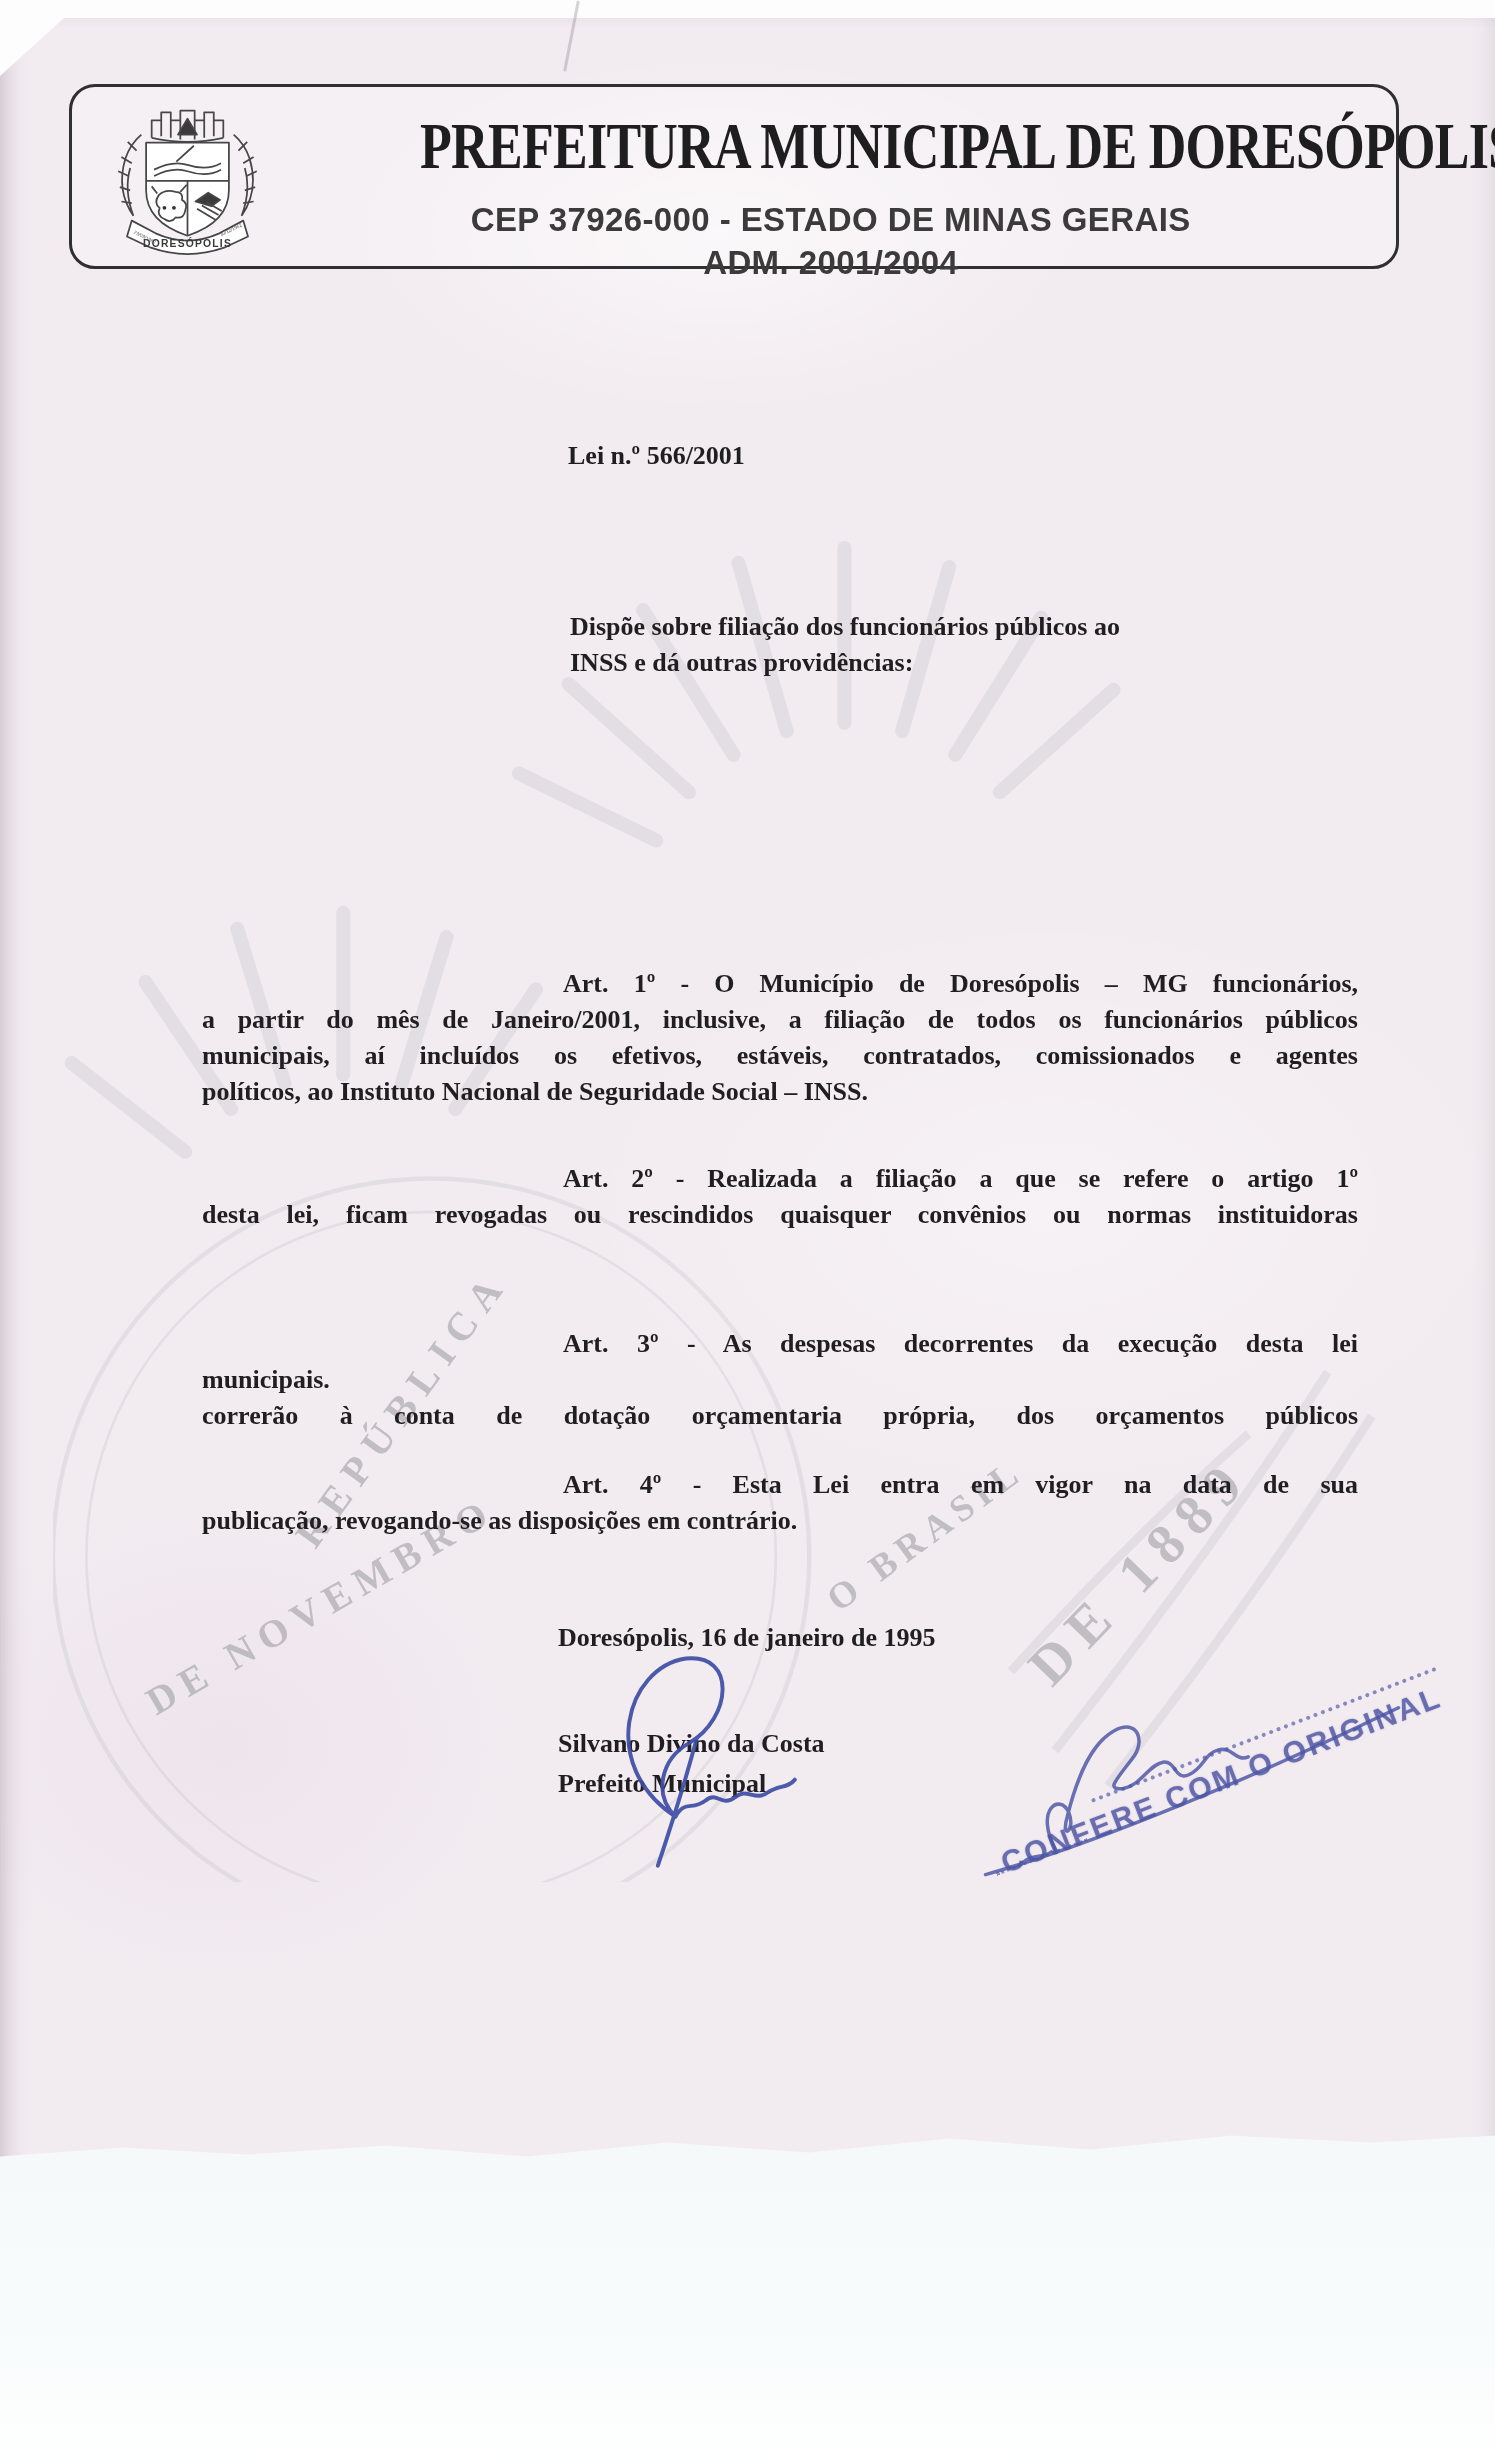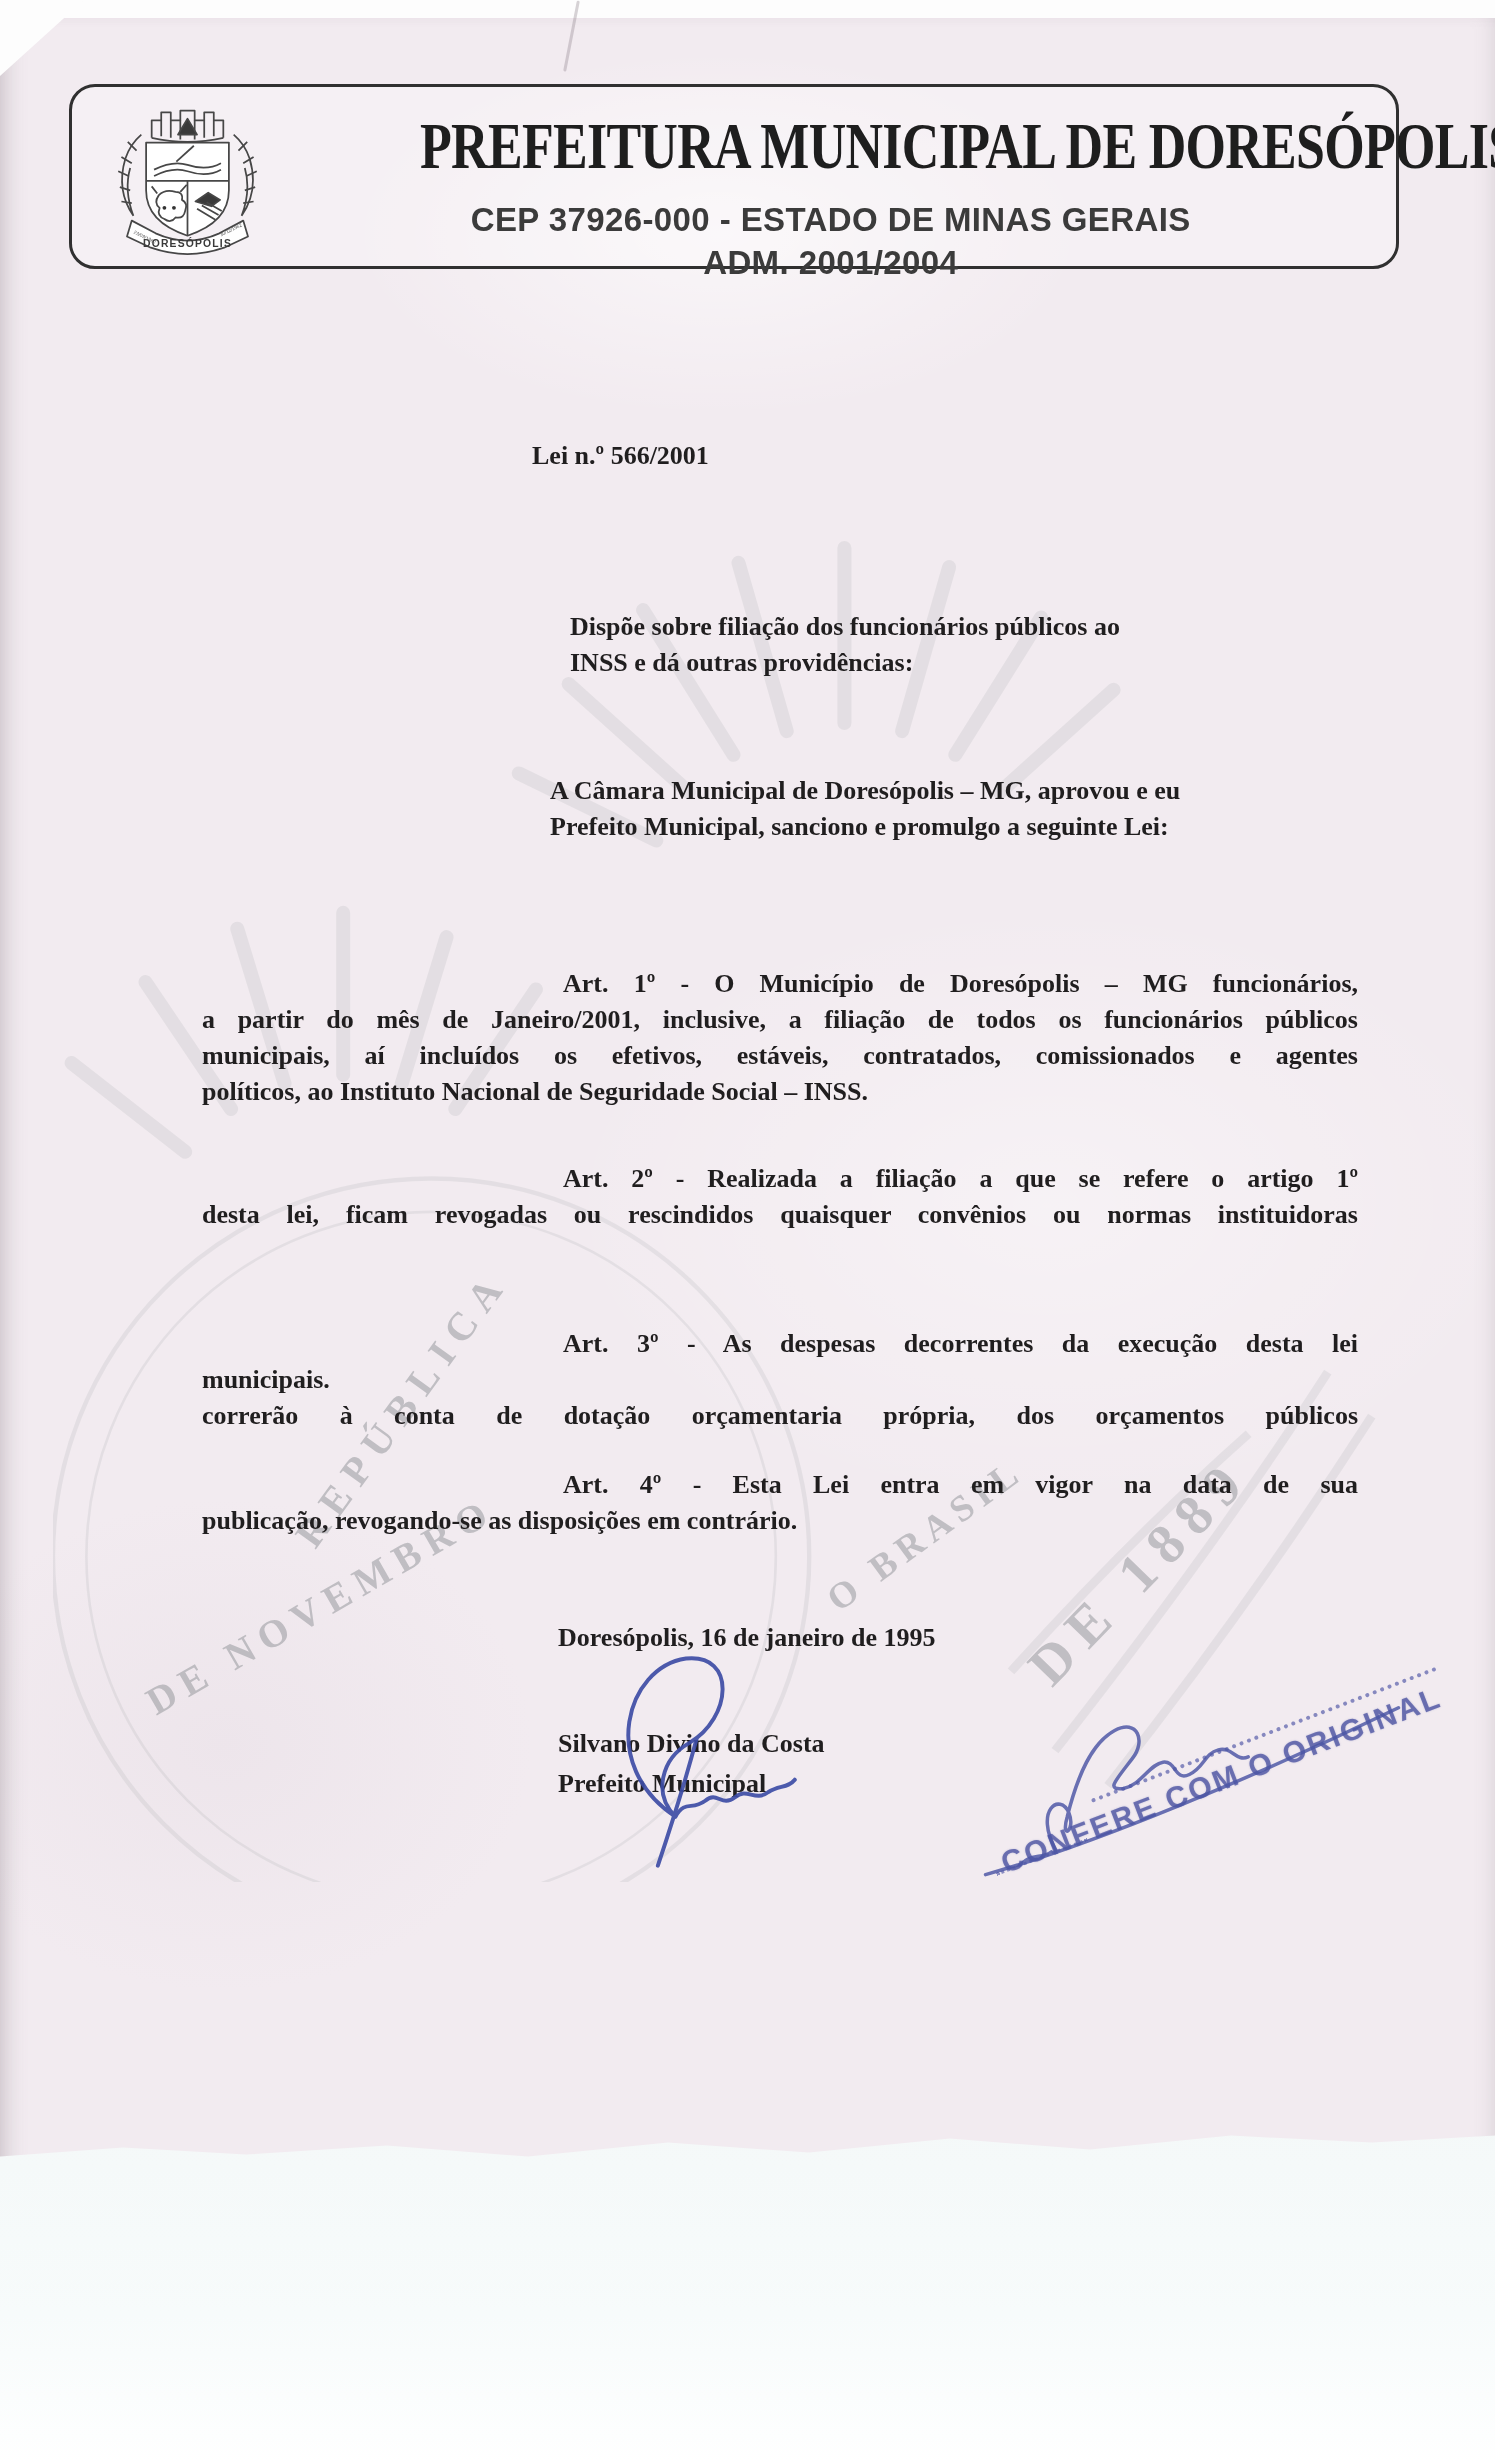--- a/index.html
+++ b/index.html
@@ -35,21 +35,21 @@
   .h-title{font-family:"Liberation Serif",serif;font-weight:bold;font-size:65px;line-height:70px;
         color:#1e1e1e;white-space:nowrap;display:inline-block;transform:scaleX(.8);transform-origin:center;
         letter-spacing:-0.9px;}
   .h-sub{font-family:"Liberation Sans",sans-serif;font-weight:bold;font-size:33px;line-height:39px;
         color:#3b3b3b;letter-spacing:0.4px;margin-top:19px;}
   .h-sub2{margin-top:3.5px;}
 
   
   .btxt{position:absolute;font-family:"Liberation Serif",serif;font-weight:bold;color:#201e1f;
         font-size:26px;line-height:36px;}
-  .law-number{left:532px;top:420px;}
+  .law-number{left:568px;top:420px;}
   .ementa{left:570px;top:591px;width:827px;}
   .preamble{left:550px;top:755px;width:844px;}
   .article{left:202px;width:1156px;}
   .art1{top:948px;} .art2{top:1143px;} .art3{top:1308px;} .art4{top:1449px;}
   .tline{min-height:36px;}
   .jl{text-align:justify;text-align-last:justify;}
   .ind{padding-left:361px;}
   .date-line{left:558px;top:1602px;}
   .signer{left:558px;top:1706px;line-height:40px;}
 
@@ -144,24 +144,20 @@
       </div>
     </div>
 
     <div class="btxt law-number">Lei n.º 566/2001</div>
 
     <div class="btxt ementa">
         <div class="tline">Dispõe sobre filiação dos funcionários públicos ao</div>
         <div class="tline">INSS e dá outras providências:</div>
       </div>
 
-    <div class="btxt preamble">
-        <div class="tline">A Câmara Municipal de Doresópolis – MG, aprovou e eu</div>
-        <div class="tline">Prefeito Municipal, sanciono e promulgo a seguinte Lei:</div>
-      </div>
 
     <div class="btxt article art1">
         <div class="tline jl ind">Art. 1º - O Município de Doresópolis – MG funcionários,</div>
         <div class="tline jl">a partir do mês de Janeiro/2001, inclusive, a filiação de todos os funcionários públicos</div>
         <div class="tline jl">municipais, aí incluídos os efetivos, estáveis, contratados, comissionados e agentes</div>
         <div class="tline">políticos, ao Instituto Nacional de Seguridade Social – INSS.</div>
       </div>
     <div class="btxt article art2">
         <div class="tline jl ind">Art. 2º - Realizada a filiação a que se refere o artigo 1º</div>
         <div class="tline jl">desta lei, ficam revogadas ou rescindidos quaisquer convênios ou normas instituidoras</div>

